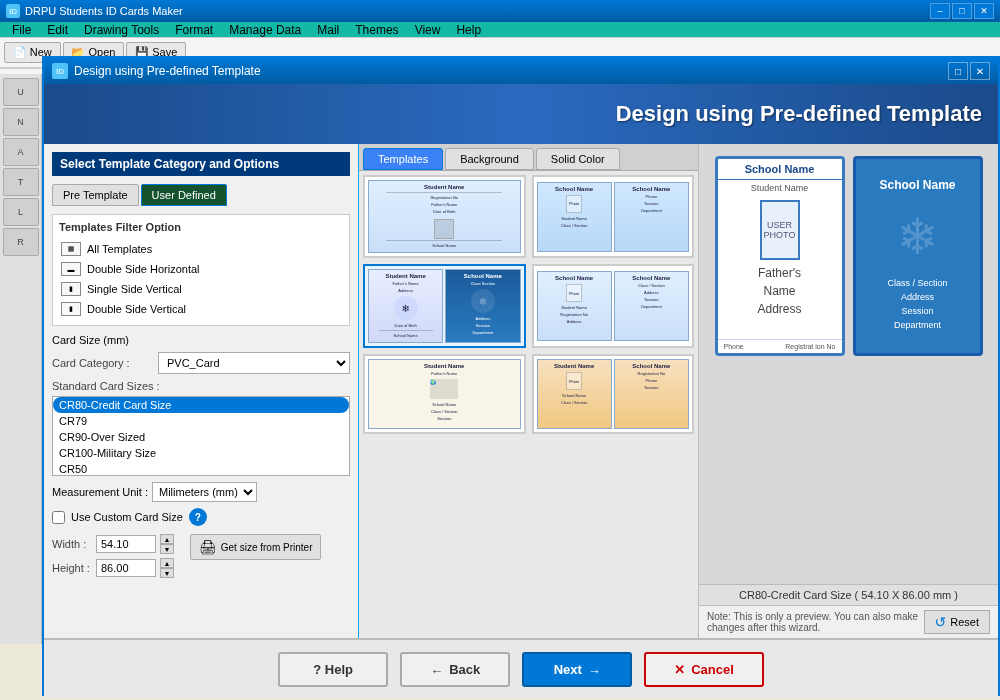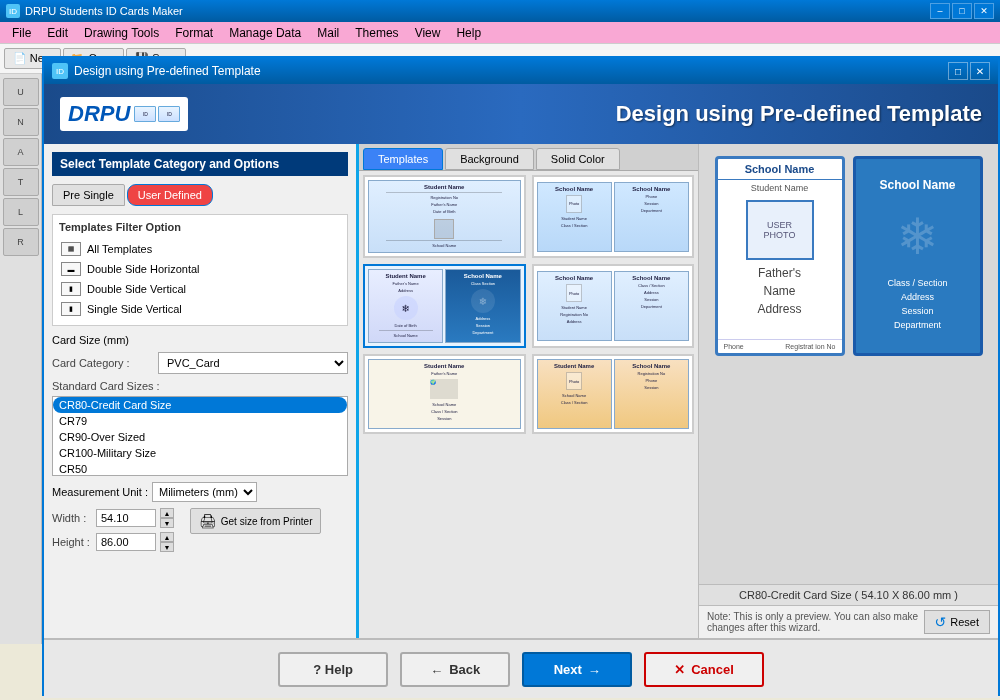--- a/index.html
+++ b/index.html
@@ -6,21 +6,21 @@
     body { width: 1000px; height: 700px; overflow: hidden; background: #ece9d8; font-size: 12px; }
 
     
     .title-bar { background: linear-gradient(to bottom, #0078d7, #005ba1); height: 22px; display: flex; align-items: center; justify-content: space-between; padding: 0 6px; color: white; font-size: 11px; }
     .title-bar-left { display: flex; align-items: center; gap: 5px; }
     .title-bar-icon { width: 14px; height: 14px; background: #4fc3f7; border-radius: 2px; display: flex; align-items: center; justify-content: center; font-size: 8px; color: white; }
     .win-controls { display: flex; gap: 2px; }
     .win-btn { width: 20px; height: 16px; background: #0078d7; border: 1px solid rgba(255,255,255,0.3); color: white; font-size: 9px; display: flex; align-items: center; justify-content: center; cursor: pointer; }
 
     
-    .menu-bar { background: #f9a8d4; height: 22px; display: flex; align-items: center; padding: 0 4px; border-bottom: 1px solid #ccc; }
+    .menu-bar { background: #14b8a6; height: 16px; display: flex; align-items: center; padding: 0 4px; border-bottom: 1px solid #ccc; }
     .menu-item { padding: 2px 8px; font-size: 12px; cursor: pointer; color: #000; }
 
     
     .app-toolbar { background: #f5f5f5; height: 30px; border-bottom: 1px solid #ccc; display: flex; align-items: center; padding: 0 4px; gap: 2px; }
     .toolbar-btn { padding: 3px 8px; background: #e8e8e8; border: 1px solid #aaa; font-size: 11px; cursor: pointer; border-radius: 2px; }
 
     
     .left-sidebar { position: absolute; left: 0; top: 74px; width: 42px; height: 570px; background: #e0e0e0; border-right: 1px solid #bbb; display: flex; flex-direction: column; align-items: center; gap: 2px; padding-top: 4px; }
     .sidebar-icon { width: 36px; height: 28px; background: #d0d0d0; border: 1px solid #aaa; display: flex; align-items: center; justify-content: center; font-size: 9px; color: #444; cursor: pointer; border-radius: 2px; }
 
@@ -35,25 +35,25 @@
     .drpu-logo { background: white; padding: 4px 8px; border-radius: 3px; display: flex; align-items: center; gap: 4px; }
     .drpu-text { color: #0057b8; font-size: 22px; font-weight: bold; font-style: italic; }
     .id-card-icon { display: flex; gap: 2px; }
     .id-card-mini { width: 22px; height: 16px; background: linear-gradient(to bottom, #e8f4ff, #cce0ff); border: 1px solid #66aadd; border-radius: 1px; font-size: 5px; color: #224; display: flex; align-items: center; justify-content: center; }
     .header-title { color: white; font-size: 22px; font-weight: bold; margin-left: auto; text-shadow: 1px 1px 2px rgba(0,0,0,0.5); }
 
     
     .main-content { display: flex; height: calc(640px - 26px - 60px - 60px); }
 
     
-    .left-panel { width: 315px; background: #f0f0f0; border-right: 3px solid #0ea5e9; padding: 8px; overflow-y: auto; }
+    .left-panel { width: 315px; background: #f0f0f0; border-right: 1px solid #0ea5e9; padding: 8px; overflow-y: auto; }
     .section-header { background: #003a7a; color: white; padding: 5px 8px; font-size: 12px; font-weight: bold; margin-bottom: 8px; }
     .tab-row { display: flex; gap: 2px; margin-bottom: 8px; }
     .tab-btn { padding: 4px 10px; font-size: 11px; border: 1px solid #aaa; background: #e0e0e0; cursor: pointer; border-radius: 2px 2px 0 0; }
-    .tab-btn.active { background: #ef4444; color: white; border-color: #0078d7; border-radius: 9px; }
+    .tab-btn.active { background: #14532d; color: white; border-color: #0078d7; }
 
     .filter-section { background: white; border: 1px solid #ccc; padding: 6px; margin-bottom: 8px; }
     .filter-title { font-weight: bold; margin-bottom: 6px; font-size: 11px; color: #333; }
     .filter-item { display: flex; align-items: center; gap: 6px; padding: 3px 2px; cursor: pointer; font-size: 11px; }
     .filter-icon { width: 20px; height: 14px; border: 1px solid #888; display: flex; align-items: center; justify-content: center; font-size: 7px; background: #f8f8f8; }
 
     .form-row { display: flex; align-items: center; gap: 6px; margin-bottom: 6px; font-size: 11px; }
     .form-label { width: 100px; color: #444; }
     .form-select { flex: 1; padding: 2px 4px; border: 1px solid #aaa; font-size: 11px; background: white; height: 22px; }
     .section-label { font-size: 11px; color: #444; margin-bottom: 4px; }
@@ -97,21 +97,21 @@
     .tmpl-mini-text { font-size: 4px; margin: 1px 0; text-align: center; }
 
     
     .right-panel { width: 300px; background: #d8d8d8; border-left: 1px solid #bbb; display: flex; flex-direction: column; }
     .preview-area { flex: 1; display: flex; gap: 8px; align-items: flex-start; justify-content: center; padding: 12px 8px; }
 
     
     .id-preview-front { width: 130px; min-height: 200px; background: white; border: 3px solid #3a7ac0; border-radius: 4px; display: flex; flex-direction: column; overflow: hidden; position: relative; }
     .card-school-name { font-size: 11px; font-weight: bold; color: #1a4a8a; text-align: center; padding: 4px; border-bottom: 1px solid #3a7ac0; }
     .card-student-name { font-size: 9px; color: #555; text-align: center; padding: 3px; }
-    .card-photo-area { margin: 4px auto; width: 68px; height: 60px; border: 2px solid #3a7ac0; display: flex; align-items: center; justify-content: center; background: #e8f0fb; font-size: 9px; color: #557; flex-direction: column; }
+    .card-photo-area { margin: 4px auto; width: 40px; height: 60px; border: 2px solid #3a7ac0; display: flex; align-items: center; justify-content: center; background: #e8f0fb; font-size: 9px; color: #557; flex-direction: column; }
     .card-field { font-size: 12px; color: #444; text-align: center; padding: 2px 4px; }
     .card-footer-row { display: flex; justify-content: space-between; padding: 3px 6px; font-size: 7px; color: #555; border-top: 1px solid #cce; margin-top: auto; }
 
     .id-preview-back { width: 130px; min-height: 200px; background: #2a7ac0; border: 3px solid #1a5aaa; border-radius: 4px; display: flex; flex-direction: column; align-items: center; justify-content: center; padding: 8px; }
     .back-school-name { color: white; font-size: 12px; font-weight: bold; text-align: center; margin-bottom: 8px; }
     .back-snowflake { font-size: 50px; color: rgba(255,255,255,0.2); margin: 8px 0; }
     .back-fields { color: white; font-size: 9px; text-align: center; }
     .back-field-item { margin: 4px 0; }
 
     .preview-size-info { text-align: center; padding: 4px; font-size: 11px; color: #333; background: #e0e0e0; border-top: 1px solid #bbb; }
@@ -188,57 +188,50 @@
       <div style="width:16px;height:16px;background:#4fc3f7;border-radius:2px;font-size:8px;color:white;display:flex;align-items:center;justify-content:center;">ID</div>
       <span>Design using Pre-defined Template</span>
     </div>
     <div class="dialog-win-controls">
       <div class="dialog-win-btn">□</div>
       <div class="dialog-win-btn">✕</div>
     </div>
   </div>
 
   <div class="header-banner">
-    <div class="drpu-logo">
-      <span class="drpu-text">DRPU</span>
-      <div class="id-card-icon">
-        <div class="id-card-mini">ID</div>
-        <div class="id-card-mini">ID</div>
-      </div>
-    </div>
     <div class="header-title">Design using Pre-defined Template</div>
   </div>
 
   <div class="main-content">
 
     <div class="left-panel">
       <div class="section-header">Select Template Category and Options</div>
 
       <div class="tab-row">
-        <button class="tab-btn">Pre Single</button>
+        <button class="tab-btn">Pre Template</button>
         <button class="tab-btn active">User Defined</button>
       </div>
 
       <div class="filter-section">
         <div class="filter-title">Templates Filter Option</div>
         <div class="filter-item">
           <div class="filter-icon">▦</div>
           <span>All Templates</span>
         </div>
         <div class="filter-item">
           <div class="filter-icon">▬</div>
           <span>Double Side Horizontal</span>
         </div>
         <div class="filter-item">
           <div class="filter-icon">▮</div>
-          <span>Double Side Vertical</span>
+          <span>Single Side Vertical</span>
         </div>
         <div class="filter-item">
           <div class="filter-icon">▮</div>
-          <span>Single Side Vertical</span>
+          <span>Double Side Vertical</span>
         </div>
       </div>
 
       <div class="form-row">
         <span>Card Size (mm)</span>
       </div>
 
       <div class="form-row">
         <span class="form-label">Card Category :</span>
         <select class="form-select">
@@ -256,20 +249,25 @@
 
       </div>
 
       <div class="measurement-row">
         <span>Measurement Unit :</span>
         <select class="meas-select">
           <option>Milimeters (mm)</option>
         </select>
       </div>
 
+      <div class="checkbox-row">
+        <input type="checkbox" style="">
+        <span>Use Custom Card Size</span>
+        <div class="help-icon">?</div>
+      </div>
 
       <div style="display:flex;align-items:flex-start;gap:8px;">
         <div>
           <div class="dimension-row">
             <span class="dim-label">Width :</span>
             <input class="dim-input" type="text" value="54.10" style="">
             <div class="spin-btns">
               <div class="spin-btn">▲</div>
               <div class="spin-btn">▼</div>
             </div>

